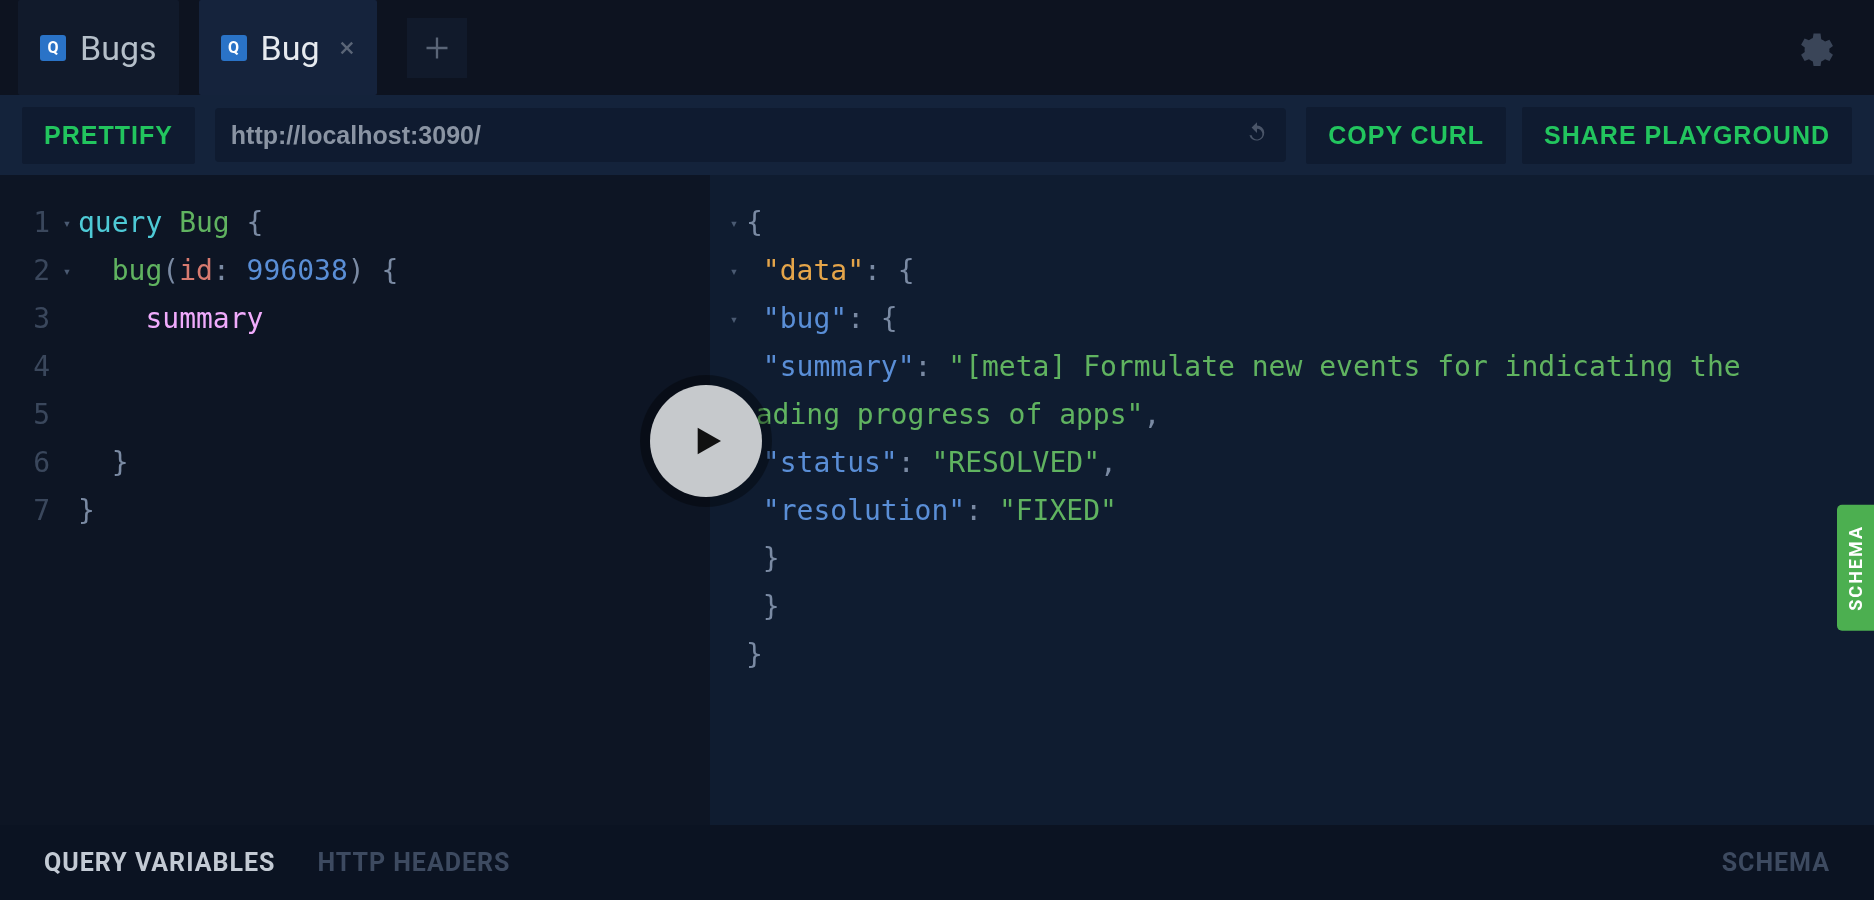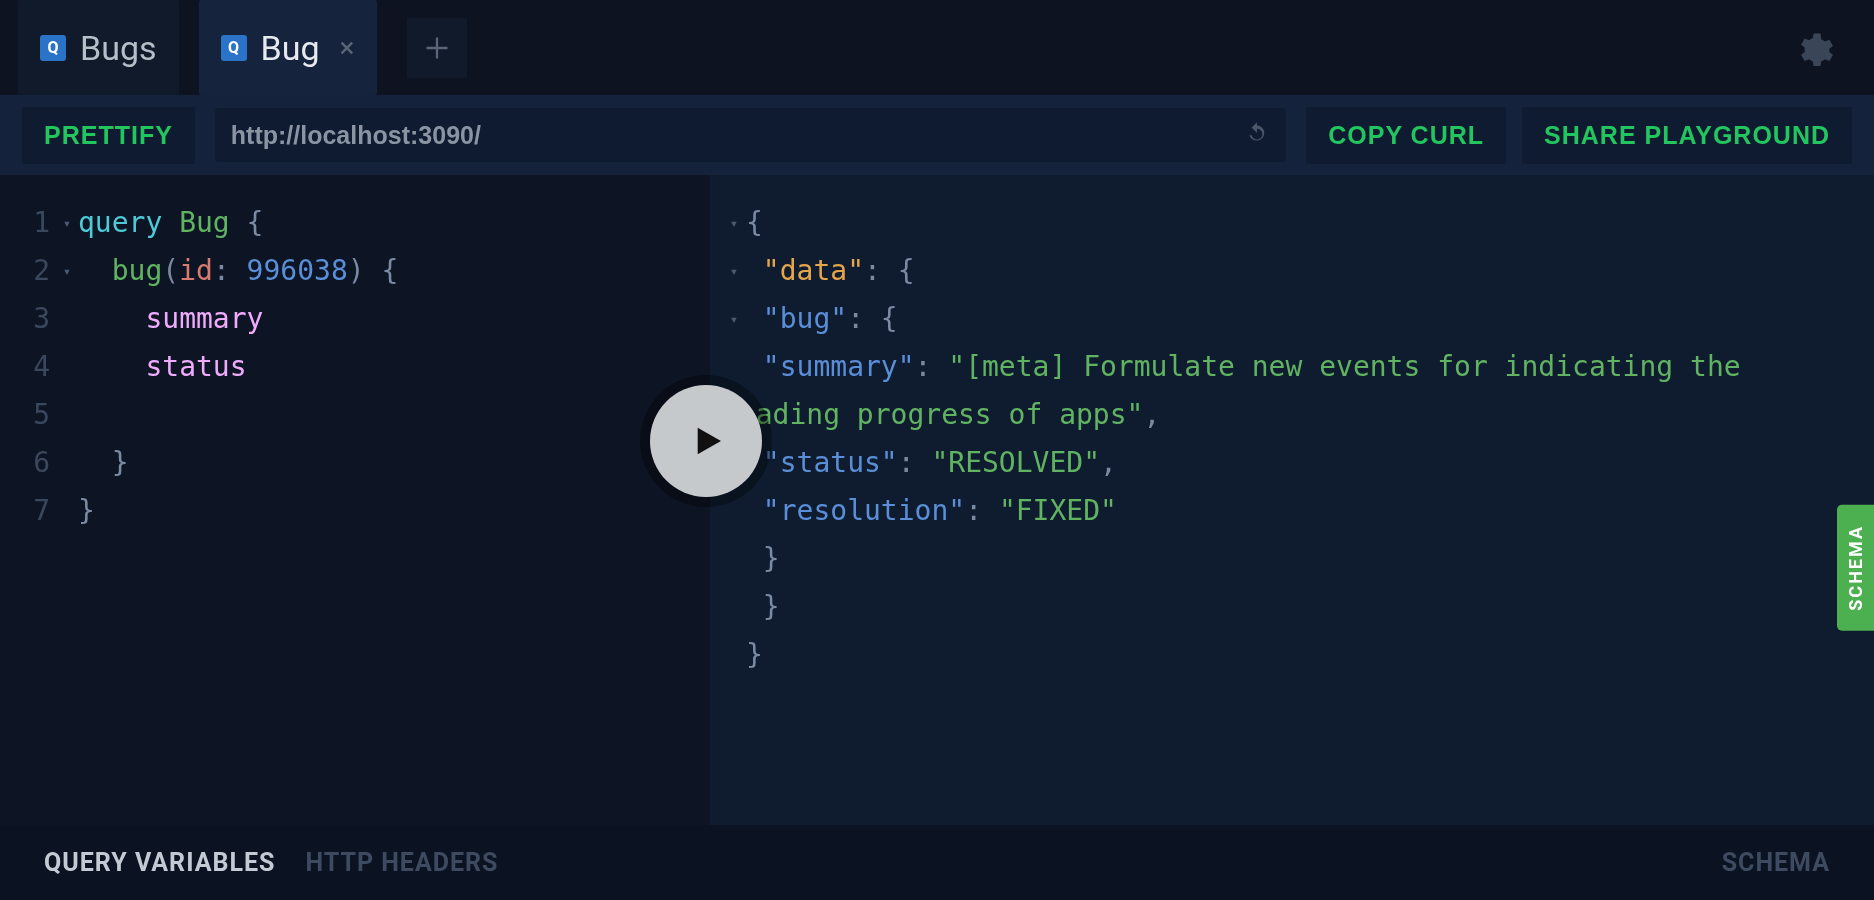--- a/index.html
+++ b/index.html
@@ -217,21 +217,21 @@
     vertical-align: 4px;
   }
 
   
   .bottom-bar {
     height: 75px;
     background: #0b1322;
     display: flex;
     align-items: center;
     padding: 0 44px;
-    gap: 30px;
+    gap: 42px;
   }
   .bottom-item {
     font-size: 25px;
     font-weight: 700;
     letter-spacing: 1px;
     color: #3d4a60;
     cursor: pointer;
   }
   .bottom-item.active { color: #c3cad4; }
   .bottom-right {
@@ -291,21 +291,20 @@
         <div class="code-content">  <span class="name">bug</span><span class="punct">(</span><span class="arg">id</span><span class="punct">: </span><span class="num">996038</span><span class="punct">) {</span></div>
       </div>
       <div class="code-row">
         <div class="gutter">3</div>
         <div class="fold-col"></div>
         <div class="code-content">    <span class="field">summary</span></div>
       </div>
       <div class="code-row">
         <div class="gutter">4</div>
         <div class="fold-col"></div>
-        <div class="code-content">    <span class="field">status</span></div>
       </div>
       <div class="code-row">
         <div class="gutter">5</div>
         <div class="fold-col"></div>
       </div>
       <div class="code-row">
         <div class="gutter">6</div>
         <div class="fold-col"></div>
         <div class="code-content">  <span class="punct">}</span></div>
       </div>

